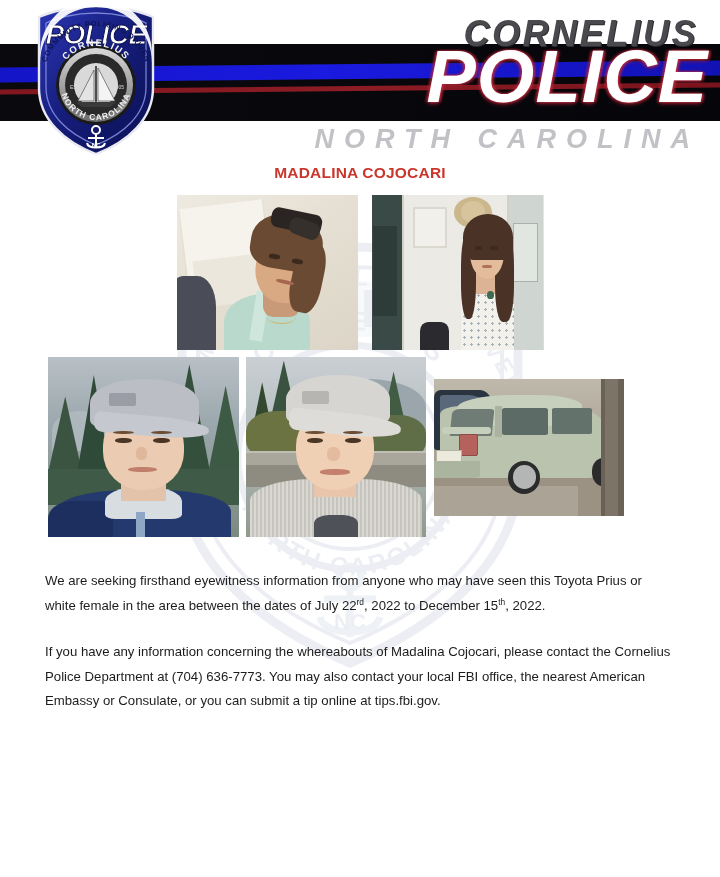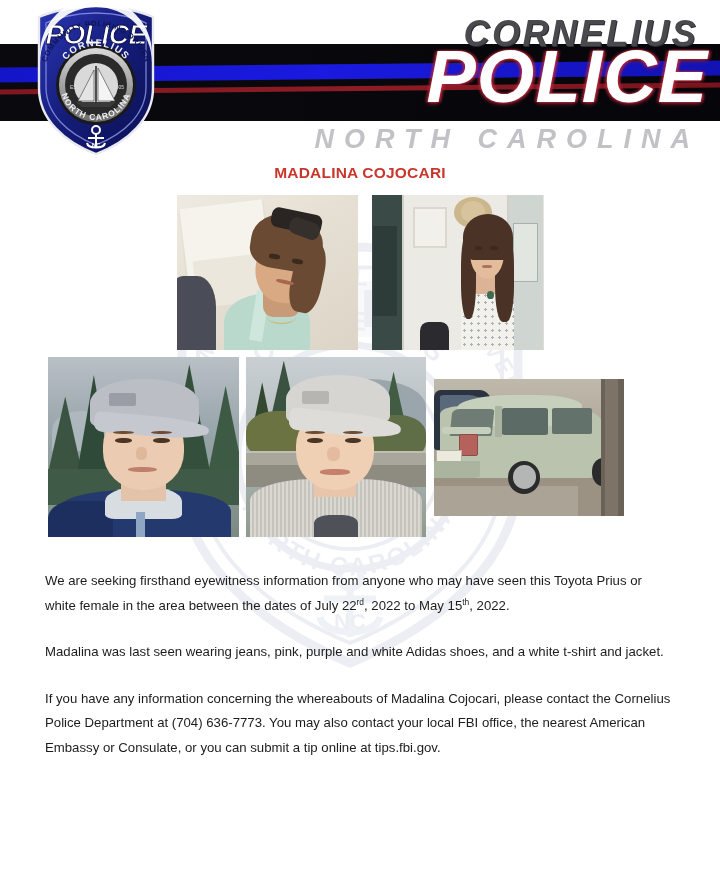--- a/index.html
+++ b/index.html
@@ -592,22 +592,21 @@
         <div class="ph-layer d3-rim1"></div>
         <div class="ph-layer d3-wheel2"></div>
         <div class="ph-layer d3-trunk"></div>
         <div class="ph-layer d3-trunk2"></div>
       </div>
 
     </div>
 
     <div class="paragraphs">
 
-      <p class="para"><span>We are seeking firsthand eyewitness information from anyone who may have seen this Toyota Prius or white female in the area between the dates of July 22</span><sup>rd</sup><span>, 2022 to May 15</span><sup>th</sup><span>, 2022.</span></p>
-
-      <p class="para">Madalina was last seen wearing jeans, pink, purple and white Adidas shoes, and a white t-shirt and jacket.</p>
+      <p class="para"><span>We are seeking firsthand eyewitness information from anyone who may have seen this Toyota Prius or white female in the area between the dates of July 22</span><sup>rd</sup><span>, 2022 to December 15</span><sup>th</sup><span>, 2022.</span></p>
+
 
       <p class="para">If you have any information concerning the whereabouts of Madalina Cojocari, please contact the Cornelius Police Department at (704) 636-7773. You may also contact your local FBI office, the nearest American Embassy or Consulate, or you can submit a tip online at tips.fbi.gov.</p>
 
     </div>
 
   </div>
 </div>
 
 </body></html>

